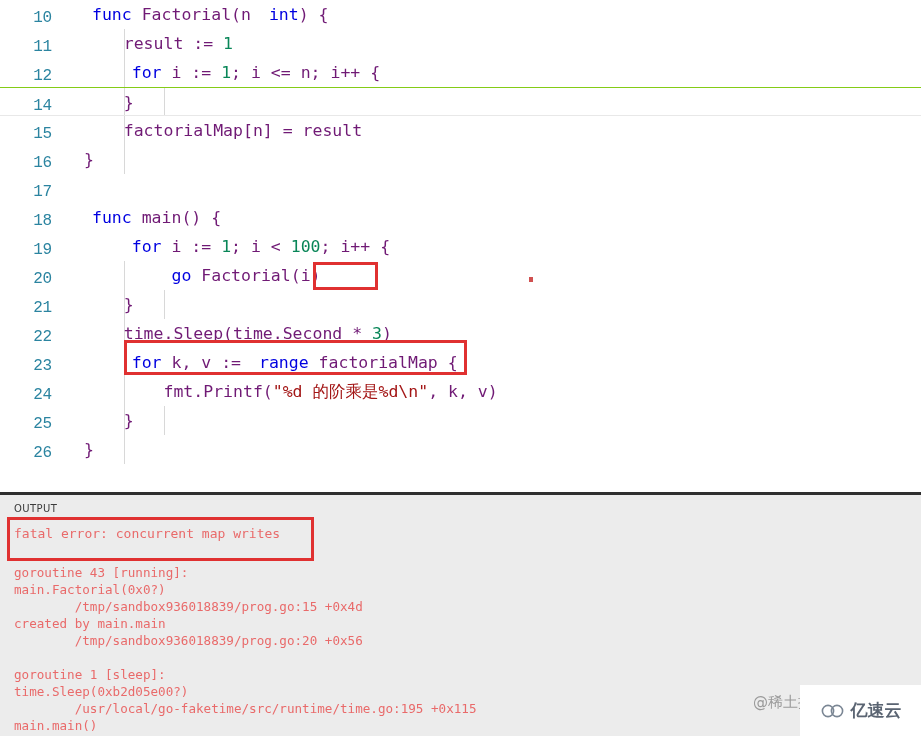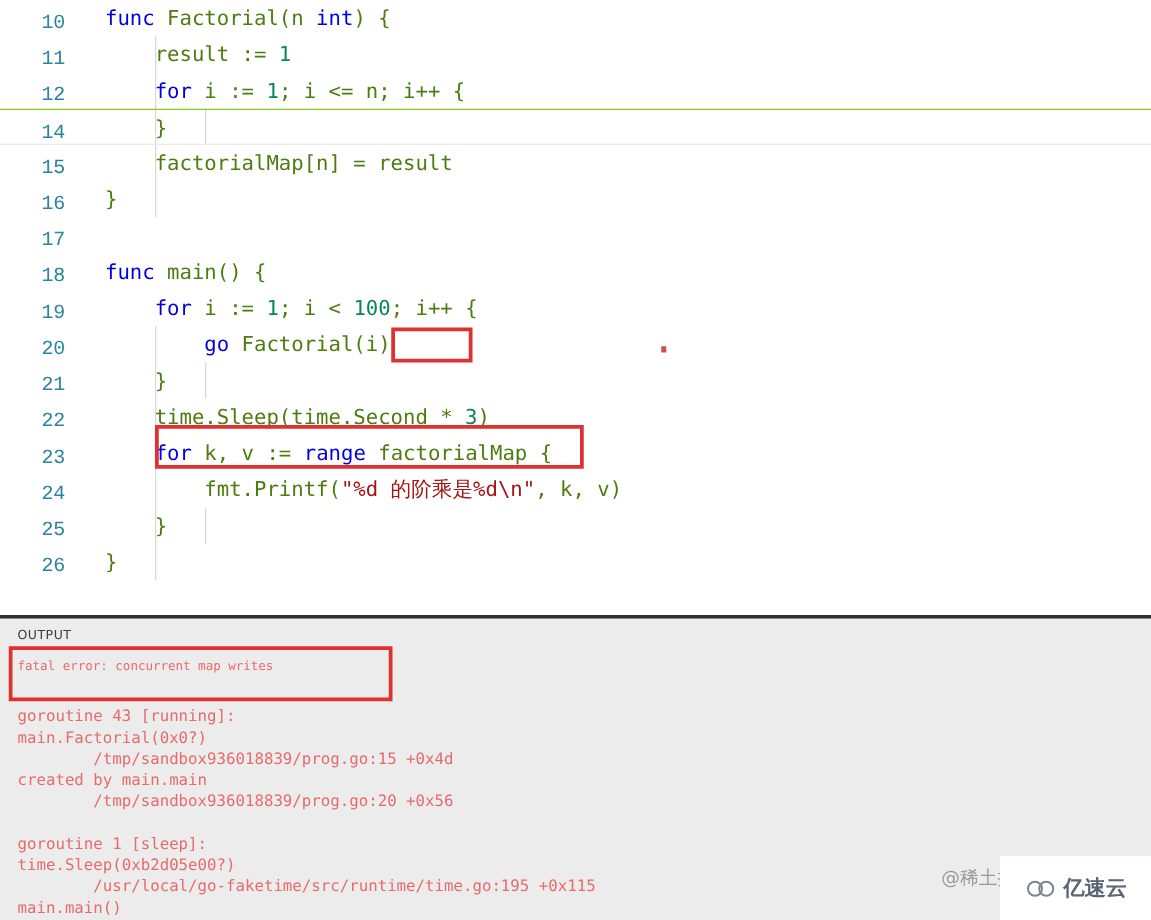--- a/index.html
+++ b/index.html
@@ -54,24 +54,24 @@
     letter-spacing: -0.2px;
   }
 
   .code-text {
     position: absolute;
     left: 84px; top: 0;
     color: #1a1a1a;
   }
 
   
-  .kw   { color: #0000e0; }
+  .kw   { color: #0000e0; margin-left: 8px; }
   .num  { color: #098658; }
   .str  { color: #a31515; }
-  .pln  { color: #4d7c0f; }
+  .pln  { color: #701a75; }
 
   
   .guide {
     position: absolute;
     top: 0;
     width: 1px;
     background: #d8d8d8;
   }
 
   
@@ -124,21 +124,21 @@
     height: 17px;
     line-height: 17px;
     white-space: pre;
     padding-left: 14px;
     font-family: "DejaVu Sans Mono", monospace;
     font-size: 12.6px;
     color: #e96a6a;
   }
 
   .out-line.err {
-    font-size: 10px;
+    font-size: 13px;
     height: 22px;
     line-height: 22px;
   }
 
   .out-line.blank { color: transparent; }
 
   .annot-out {
     position: absolute;
     left: 7px; top: 22px;
     width: 307px; height: 44px;

